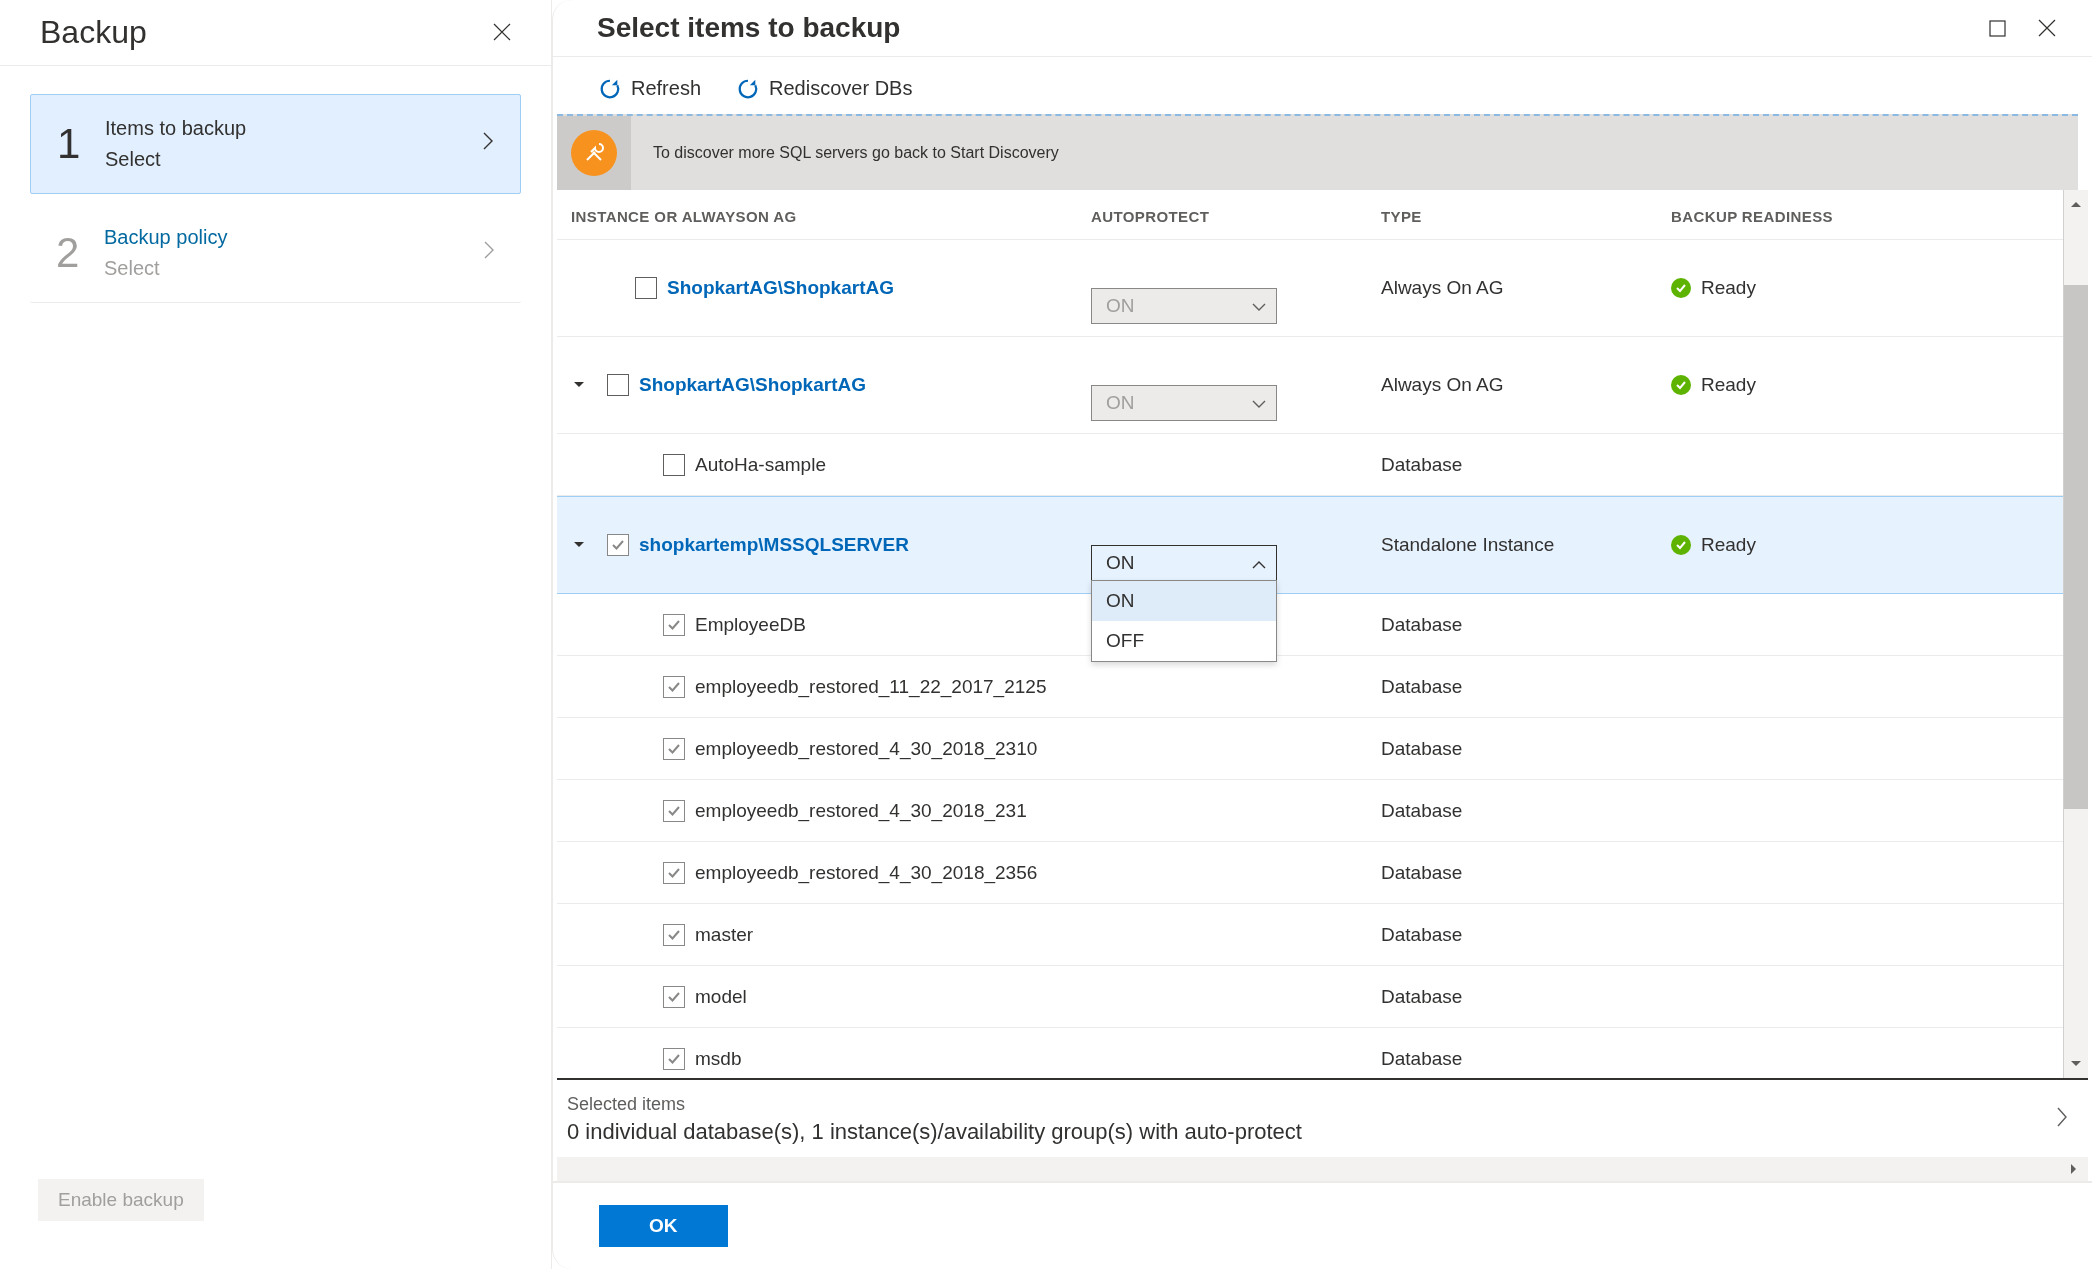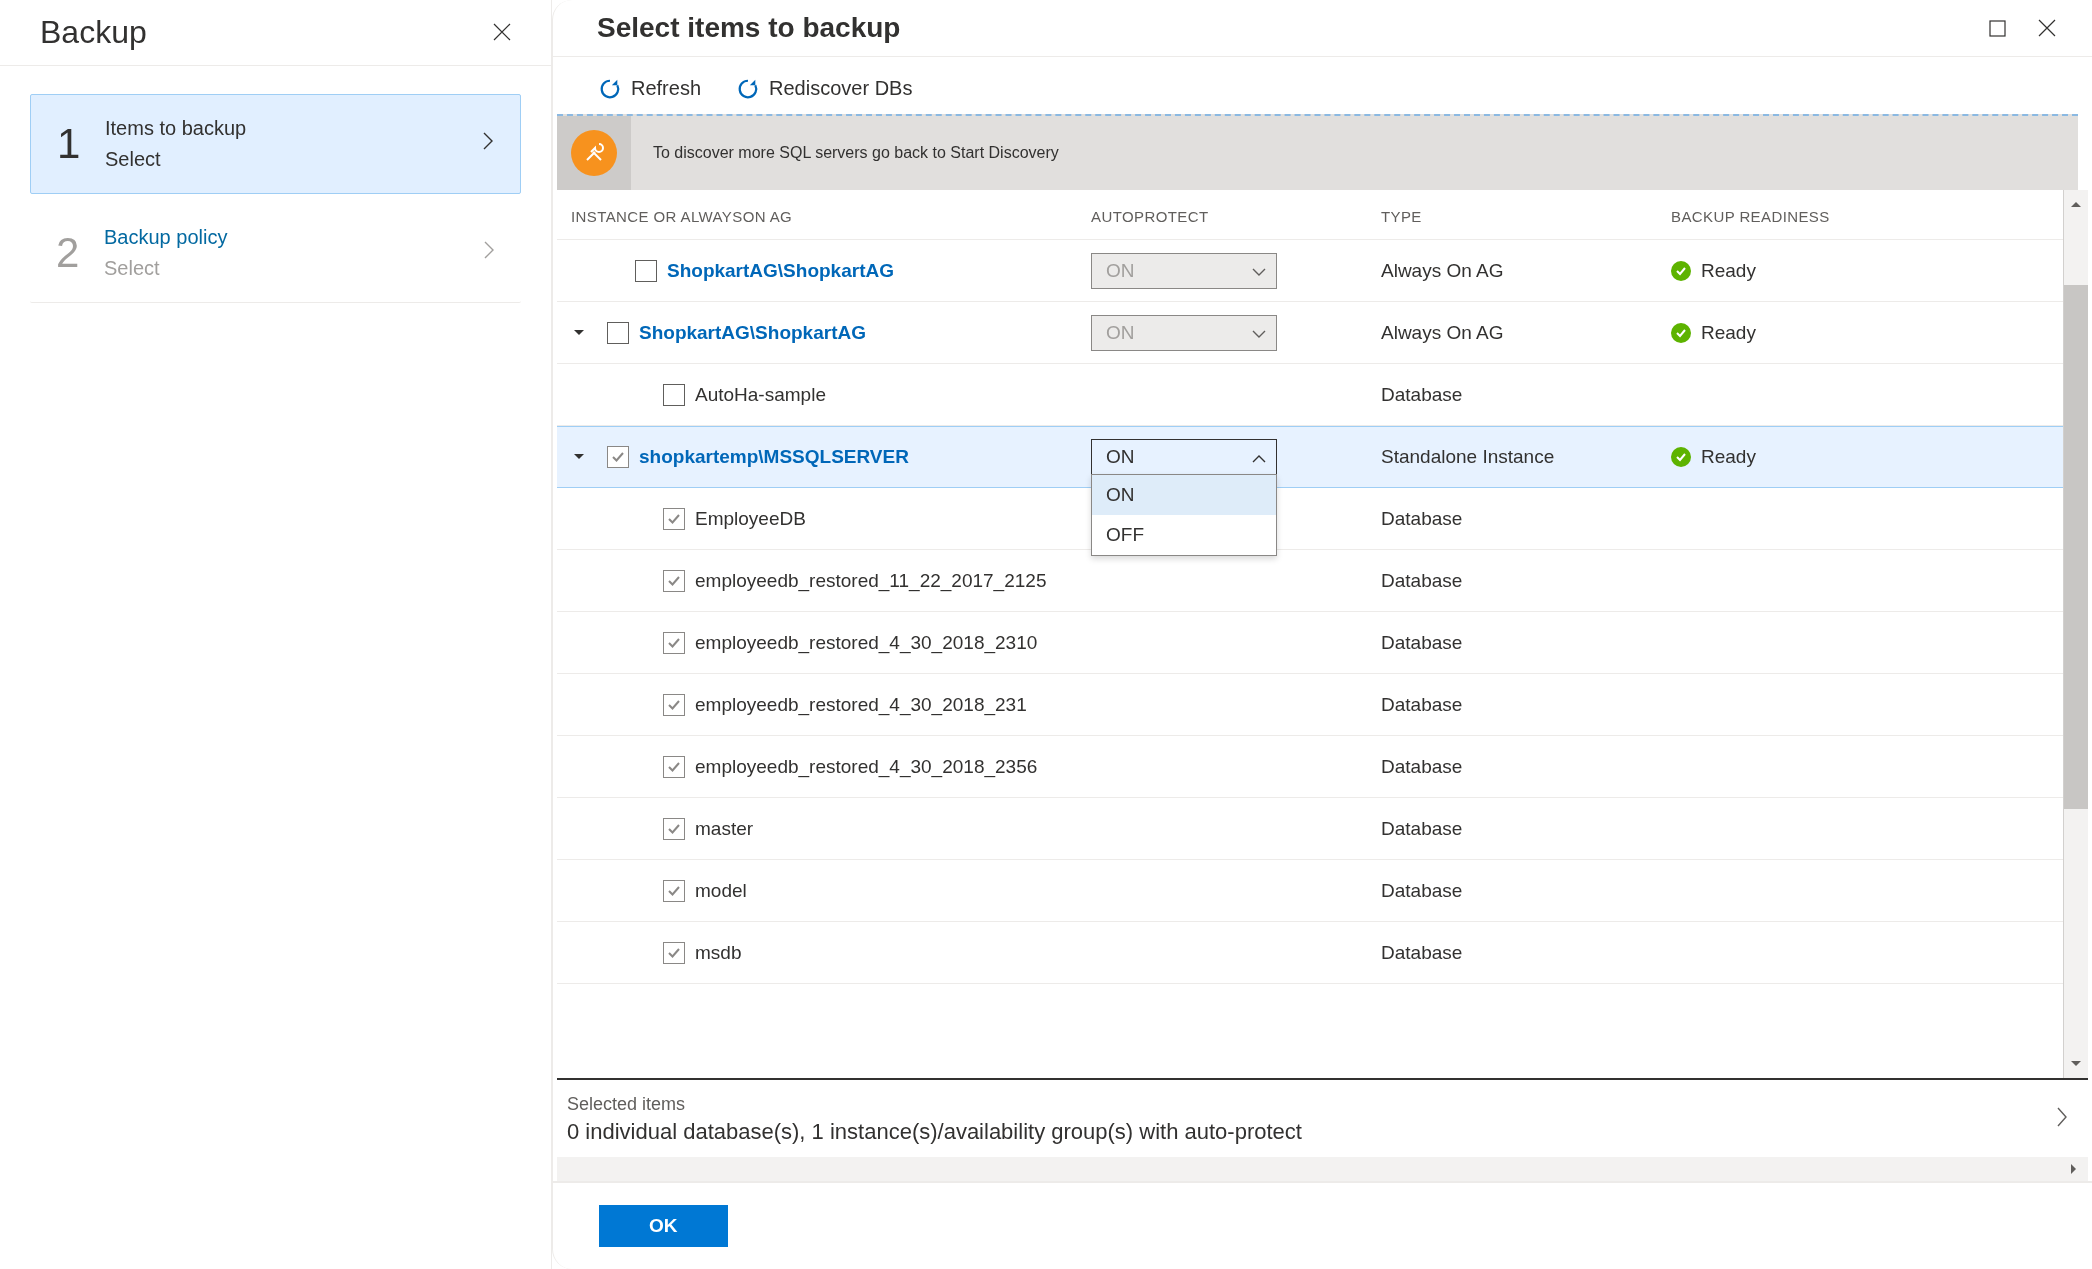--- a/index.html
+++ b/index.html
@@ -33,32 +33,32 @@
   .toolbar { display: flex; gap: 36px; padding: 20px 46px 14px; align-items: center; }
   .tool { display: flex; align-items: center; gap: 10px; cursor: pointer; font-size: 20px; color: #323130; }
   .refresh-icon { width: 22px; height: 22px; }
   .info-banner { display: flex; align-items: center; background: #e1dfdd; border-top: 2px dashed #8bb9e2; margin: 0 14px 0 4px; }
   .info-icon-wrap { width: 74px; height: 74px; background: #cdcbc9; display: flex; align-items: center; justify-content: center; }
   .info-icon { width: 46px; height: 46px; border-radius: 50%; background: #f7921e; display: flex; align-items: center; justify-content: center; color: #fff; }
   .info-text { padding: 0 22px; font-size: 16px; }
   .table-wrap { flex: 1; display: flex; margin: 0 4px; overflow: hidden; position: relative; }
   .table { flex: 1; overflow-y: auto; border-right: 1px solid #d2d0ce; }
   .thead { display: grid; grid-template-columns: 520px 290px 290px 1fr; padding: 18px 14px 14px 14px; border-bottom: 1px solid #edebe9; position: sticky; top: 0; background: #fff; }
-  .th { font-size: 15px; font-weight: 400; color: #605e5c; letter-spacing: 0.4px; }
+  .th { font-size: 15px; font-weight: 700; color: #605e5c; letter-spacing: 0.4px; }
   .row { display: grid; grid-template-columns: 520px 290px 290px 1fr; align-items: center; padding: 12px 14px; border-bottom: 1px solid #edebe9; min-height: 62px; }
   .row.selected { background: #e7f2ff; border-top: 1px solid #9fcef5; border-bottom: 1px solid #9fcef5; }
   .cell-name { display: flex; align-items: center; gap: 10px; }
   .expander { width: 16px; display: inline-flex; justify-content: center; cursor: pointer; }
   .spacer { display: inline-block; }
   .checkbox { width: 22px; height: 22px; border: 1.5px solid #605e5c; background: #fff; display: inline-flex; align-items: center; justify-content: center; cursor: pointer; }
   .checkbox.checked { border-color: #8a8886; }
   .checkbox svg { width: 14px; height: 14px; }
   .name-link { color: #0067b8; font-weight: 600; font-size: 19px; cursor: pointer; }
   .name-plain { color: #323130; font-size: 19px; }
-  .select-box { width: 186px; height: 36px; border: 1px solid #8a8886; display: flex; align-items: center; justify-content: space-between; padding: 0 10px 0 14px; font-size: 19px; cursor: pointer; position: relative; }
+  .select-box { width: 186px; height: 36px; border: 1px solid #8a8886; display: flex; align-items: center; justify-content: space-between; padding: 0 10px 0 14px; font-size: 19px; cursor: pointer; position: relative; margin-top: 36px; }
   .select-box.disabled { background: #ecebea; color: #a19f9d; cursor: default; }
   .select-box.open { border-color: #323130; }
   .dropdown-panel { position: absolute; top: 100%; left: -1px; width: calc(100% + 2px); background: #fff; border: 1px solid #8a8886; z-index: 10; box-shadow: 0 3px 6px rgba(0,0,0,0.15); }
   .dropdown-option { padding: 9px 14px; cursor: pointer; font-size: 19px; }
   .dropdown-option.highlight { background: #deecf9; }
   .status { display: flex; align-items: center; gap: 10px; }
   .status-icon { width: 20px; height: 20px; border-radius: 50%; background: #5db300; display: flex; align-items: center; justify-content: center; }
   .vscroll { width: 24px; background: #f3f2f1; display: flex; flex-direction: column; }
   .vscroll-btn { height: 28px; display: flex; align-items: center; justify-content: center; color: #605e5c; font-size: 14px; }
   .vscroll-track { flex: 1; position: relative; }
@@ -105,20 +105,23 @@
           <div class="step-label">Backup policy</div>
           <div class="step-sub">Select</div>
         </div>
         <div class="step-chevron">
           <svg width="12" height="20" viewBox="0 0 12 20">
               <path d="M2 2 L10 10 L2 18" stroke="#a19f9d" stroke-width="1.4" fill="none"></path>
             </svg>
         </div>
       </div>
     </div>
+    <div class="sidebar-footer">
+      <button class="btn-disabled">Enable backup</button>
+    </div>
   </div>
 
   <div class="main">
     <div class="main-header">
       <div class="main-title">Select items to backup</div>
       <div class="main-controls">
         <span class="window-btn">
           <svg width="17" height="17" viewBox="0 0 17 17">
               <rect x="1" y="1" width="15" height="15" stroke="#323130" stroke-width="1.2" fill="none"></rect>
             </svg>

